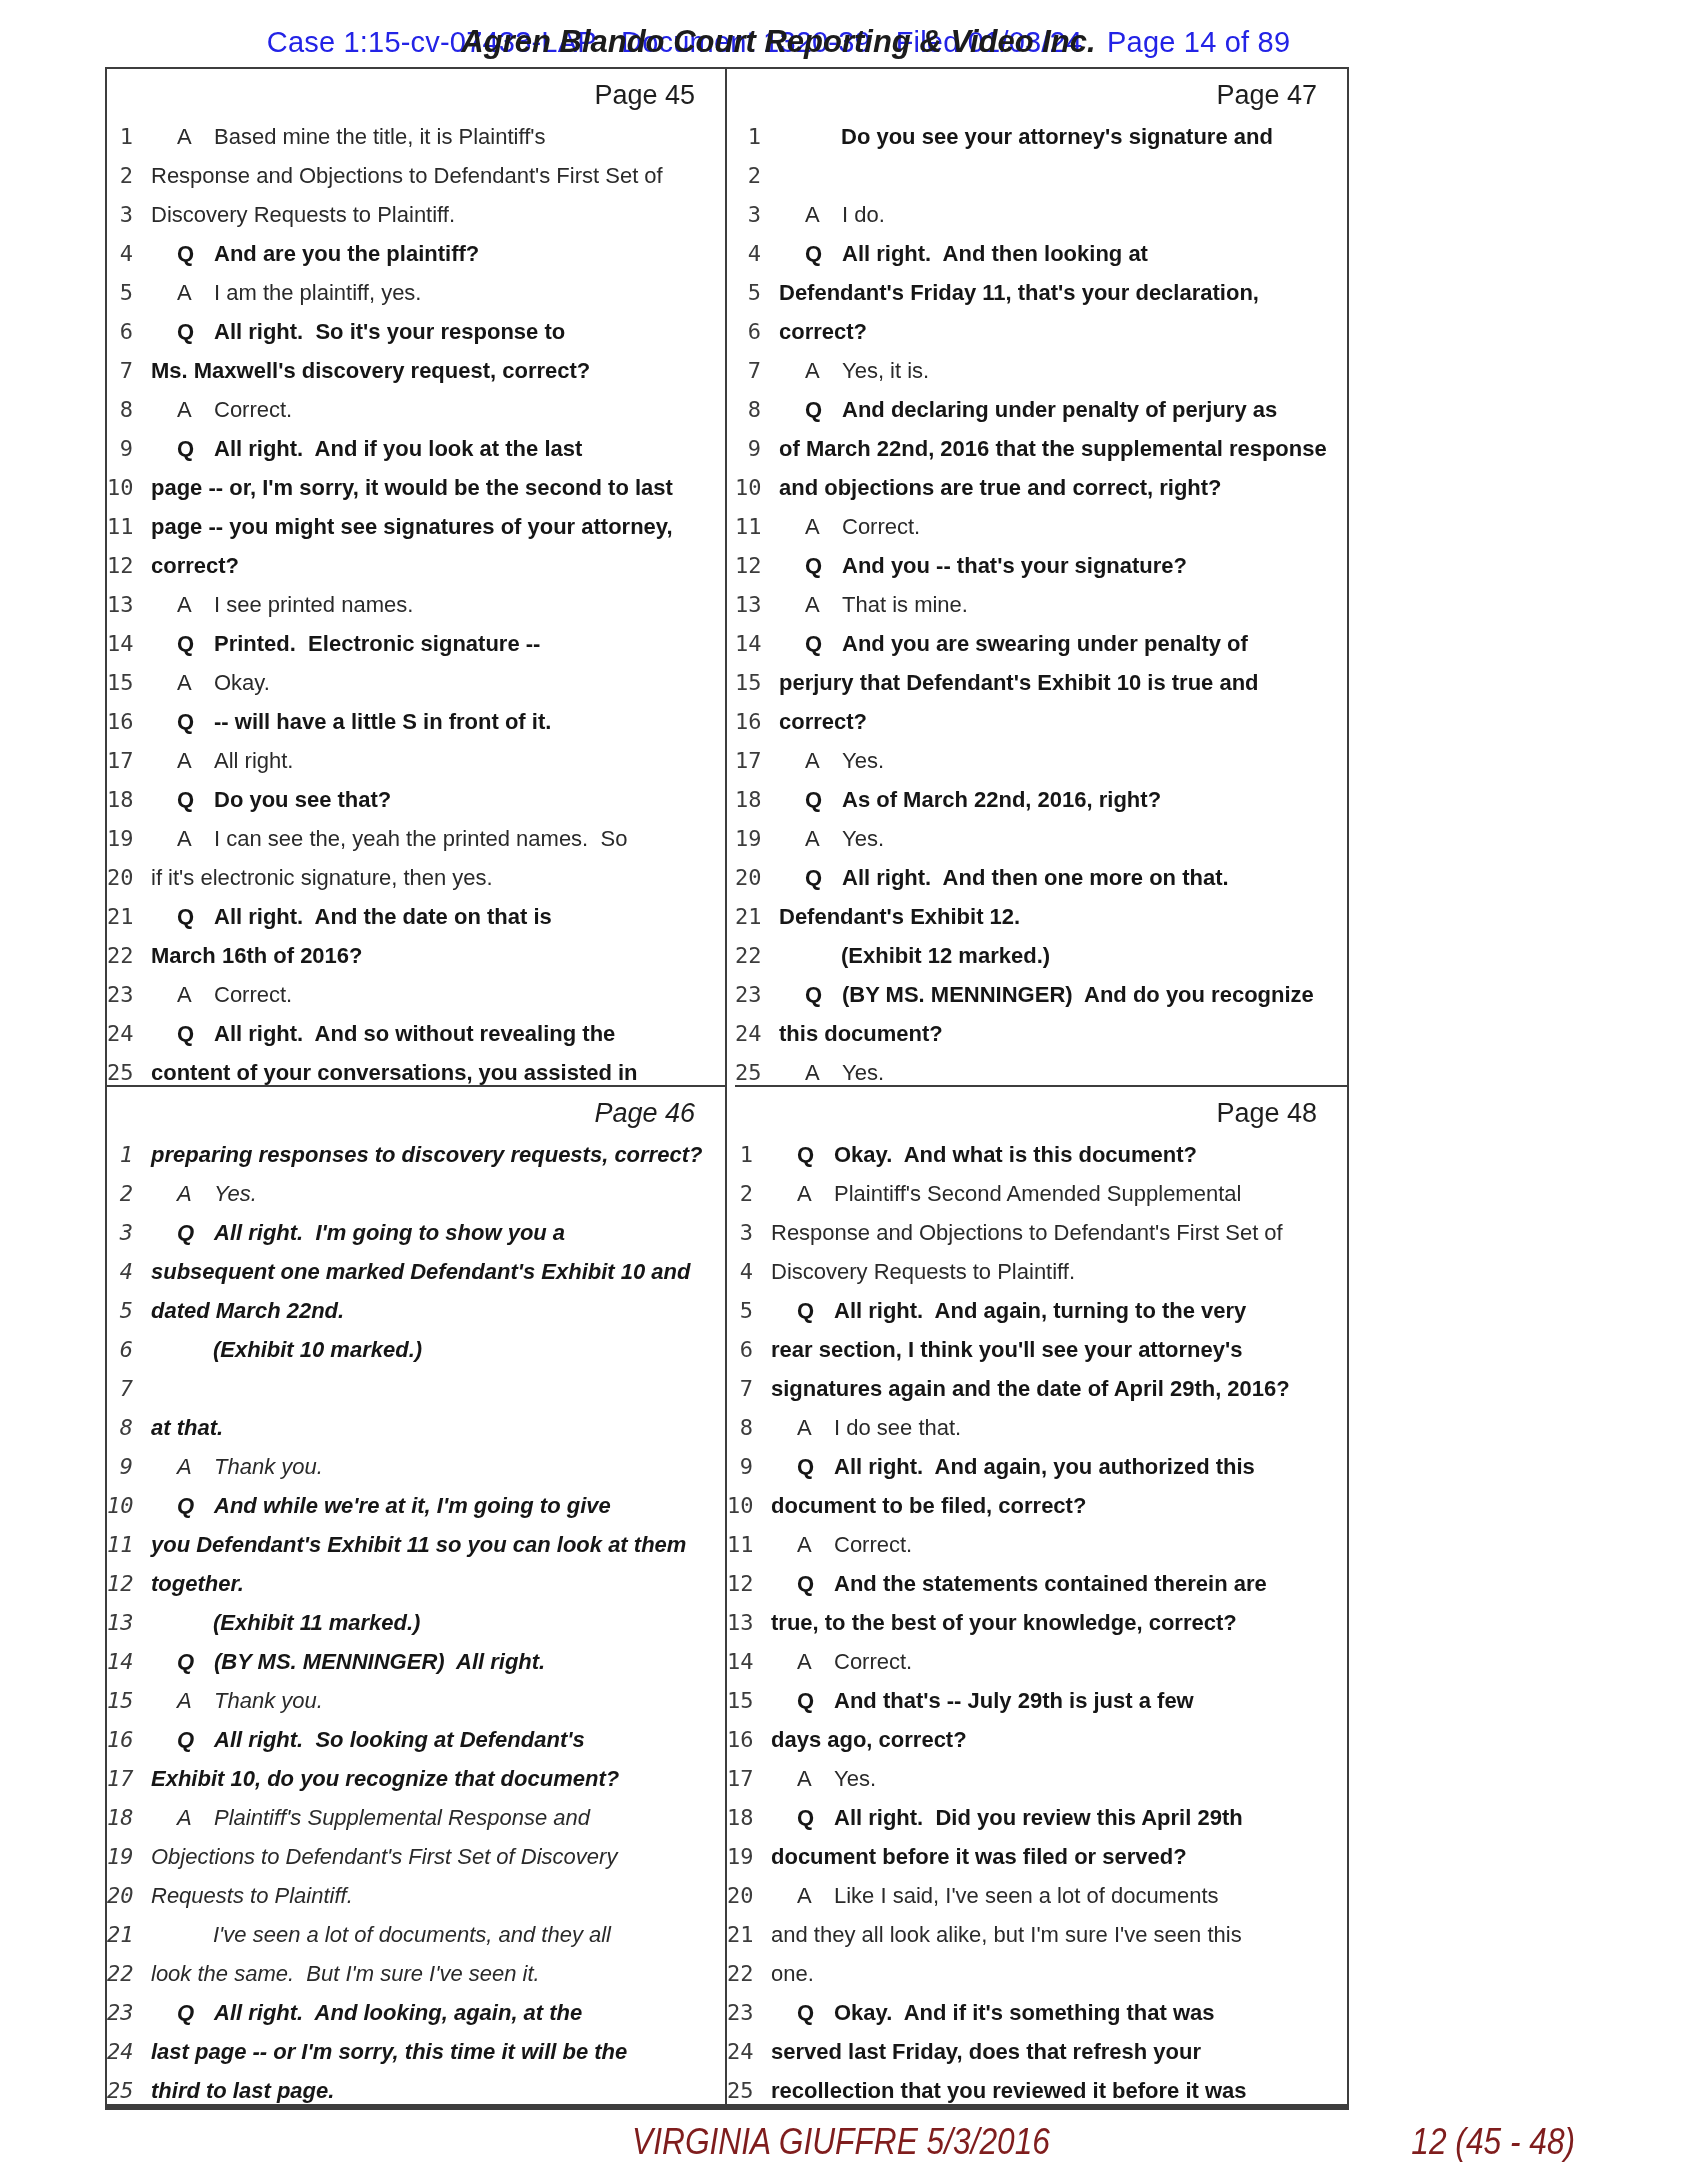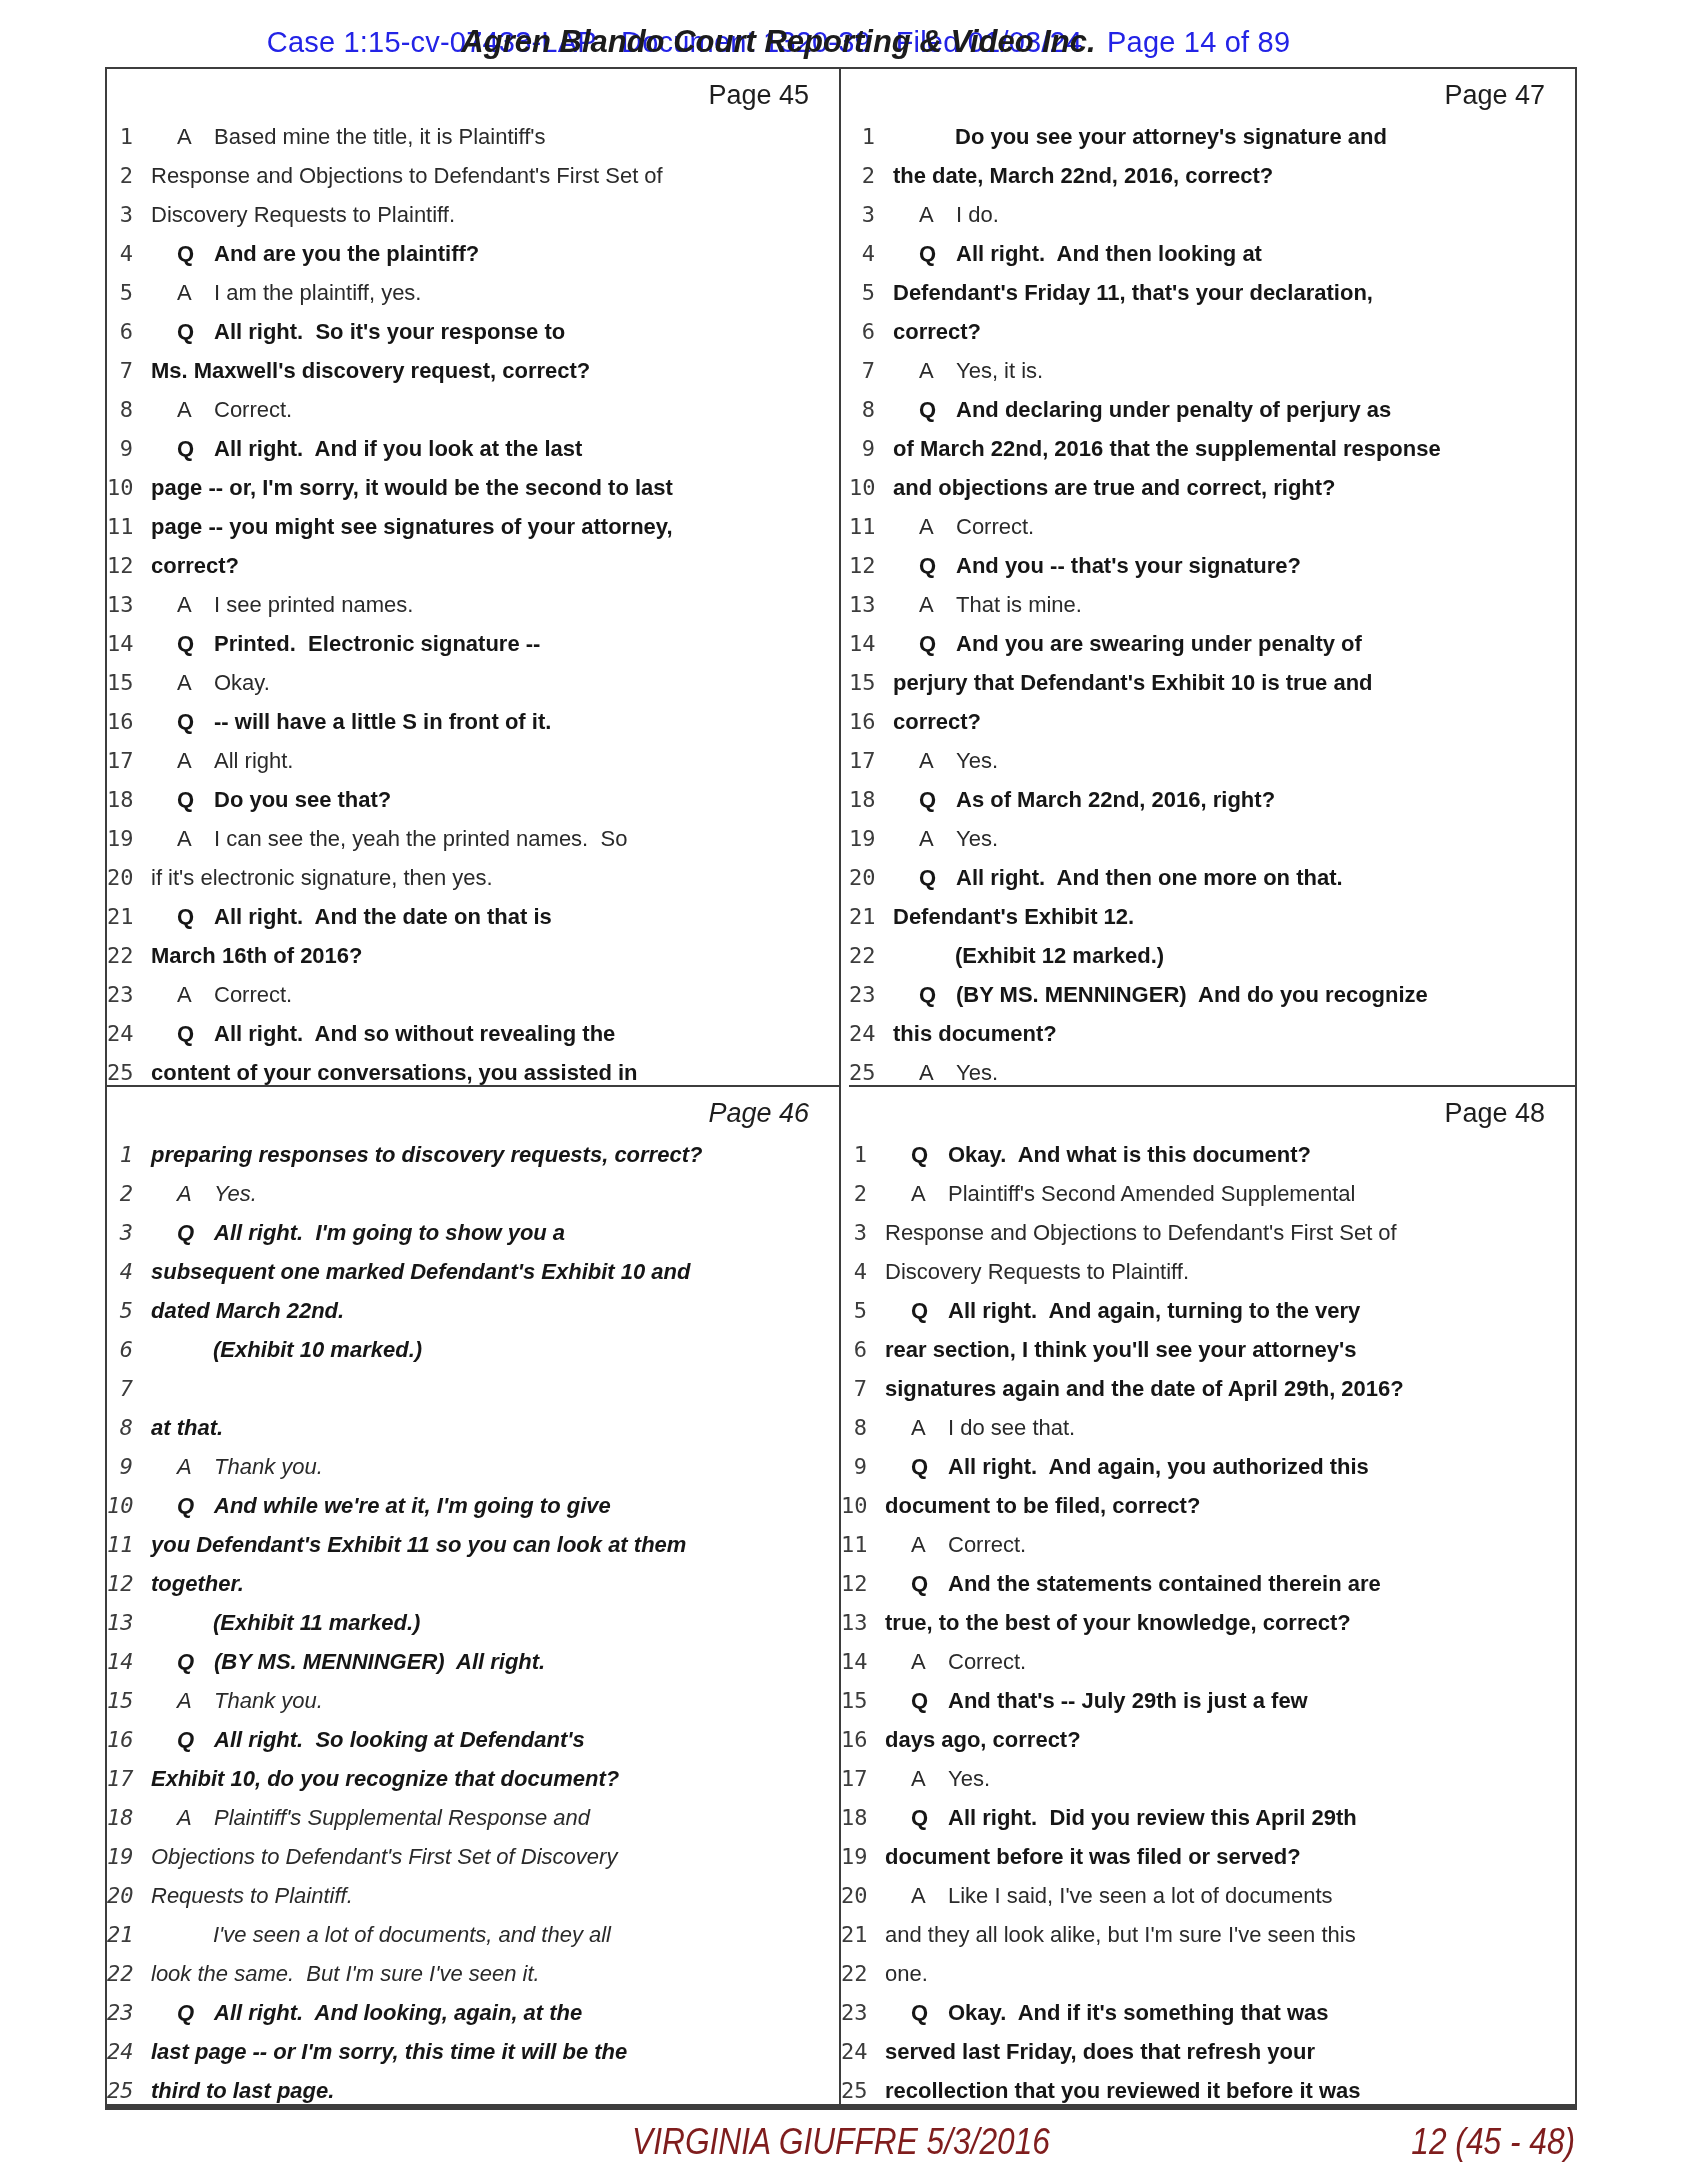--- a/index.html
+++ b/index.html
@@ -12,21 +12,21 @@
   .stamp-case {
     position:absolute; top:2px; left:0; width:100%; text-align:center;
     font-size:29px; white-space:pre; letter-spacing:0.2px;
   }
   .stamp-reporter {
     position:absolute; top:0px; left:0; width:100%; text-align:center;
     font-size:31px; font-weight:bold; font-style:italic; color:#1c1c1c; white-space:pre;
   }
   
   .tgrid {
-    position:absolute; left:105px; top:67px; width:1472px; height:2043px;
+    position:absolute; left:105px; top:67px; width:1244px; height:2043px;
     box-sizing:border-box; border:2px solid #3d3d3d; border-bottom-width:6px;
     display:grid; grid-template-columns:1fr 1fr; grid-template-rows:1fr 1fr;
     background:#fff;
   }
   .quad { box-sizing:border-box; padding:4px 14px 0 0; overflow:hidden; }
   .quad.q-tl { border-right:2px solid #3d3d3d; border-bottom:2px solid #3d3d3d; }
   .quad.q-tr { border-bottom:2px solid #3d3d3d;margin-left:8px; }
   .quad.q-bl { border-right:2px solid #3d3d3d;font-style:italic; }
   .page-title {
     height:44px; line-height:44px; text-align:right; padding-right:16px;
@@ -171,21 +171,20 @@
     </section>
     <section class="quad q-tr">
       <div class="page-title">Page 47</div>
       <div class="lines">
           <div class="tl b">
             <span class="num">1</span>
             <span class="body para"><span>Do you see your attorney's signature and</span></span>
           </div>
           <div class="tl b">
             <span class="num">2</span>
-            <span class="body"><span>the date, March 22nd, 2016, correct?</span></span>
           </div>
           <div class="tl">
             <span class="num">3</span>
             <span class="body"><span class="lab">A</span><span>I do.</span></span>
           </div>
           <div class="tl b">
             <span class="num">4</span>
             <span class="body"><span class="lab">Q</span><span>All right.  And then looking at</span></span>
           </div>
           <div class="tl b">

